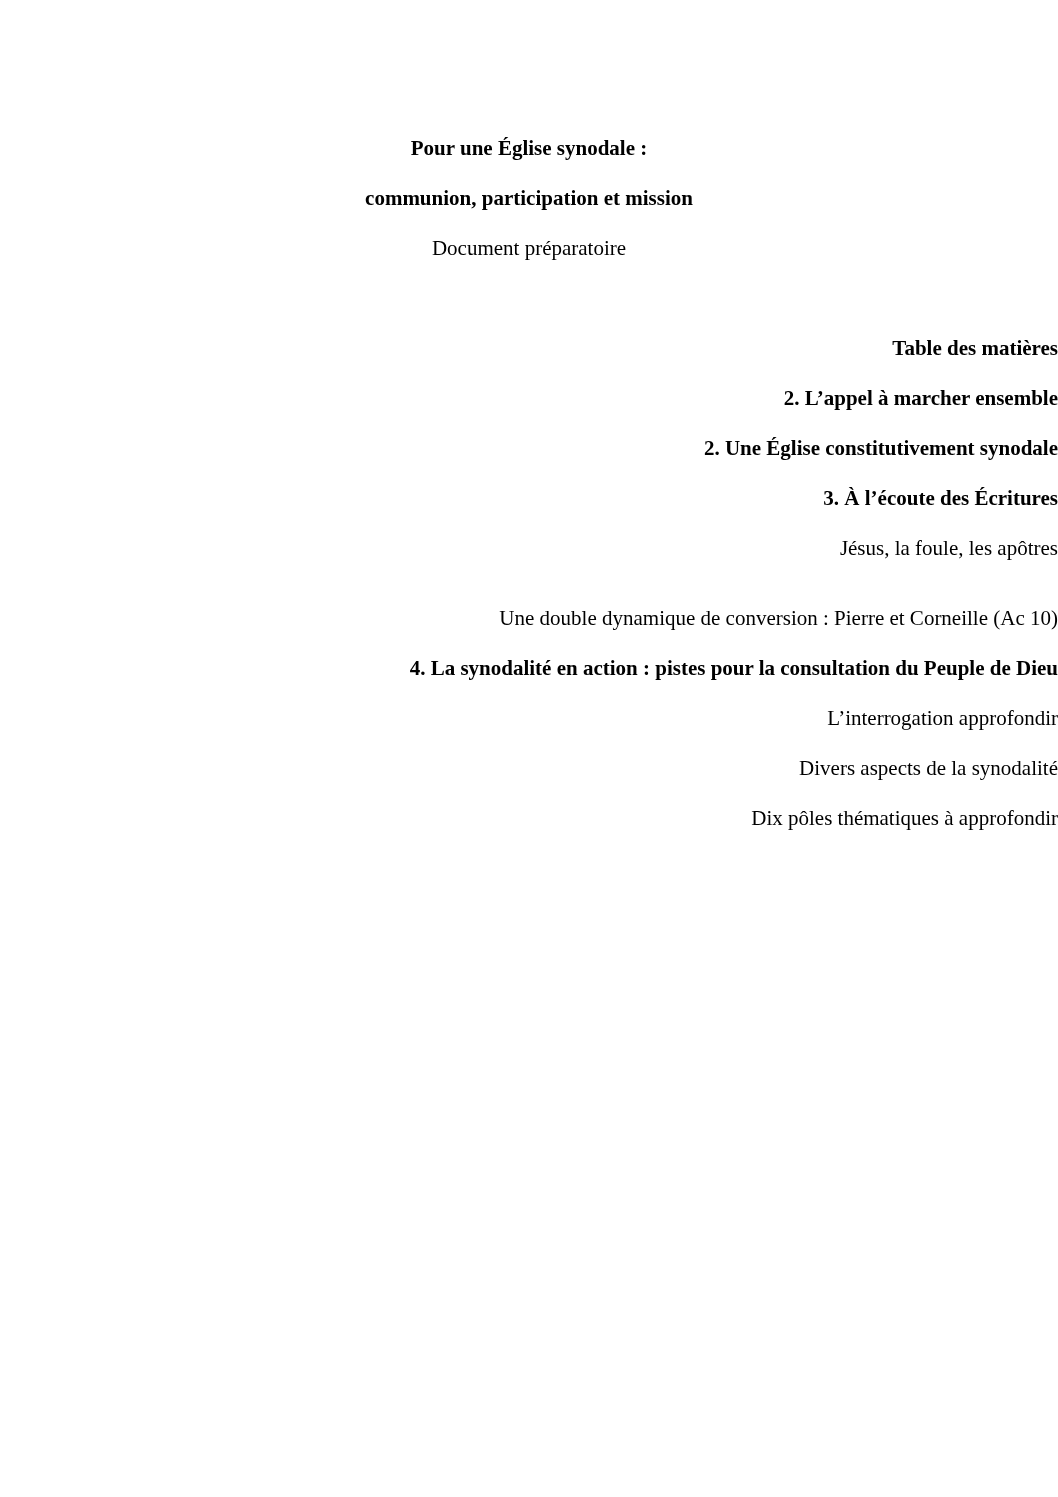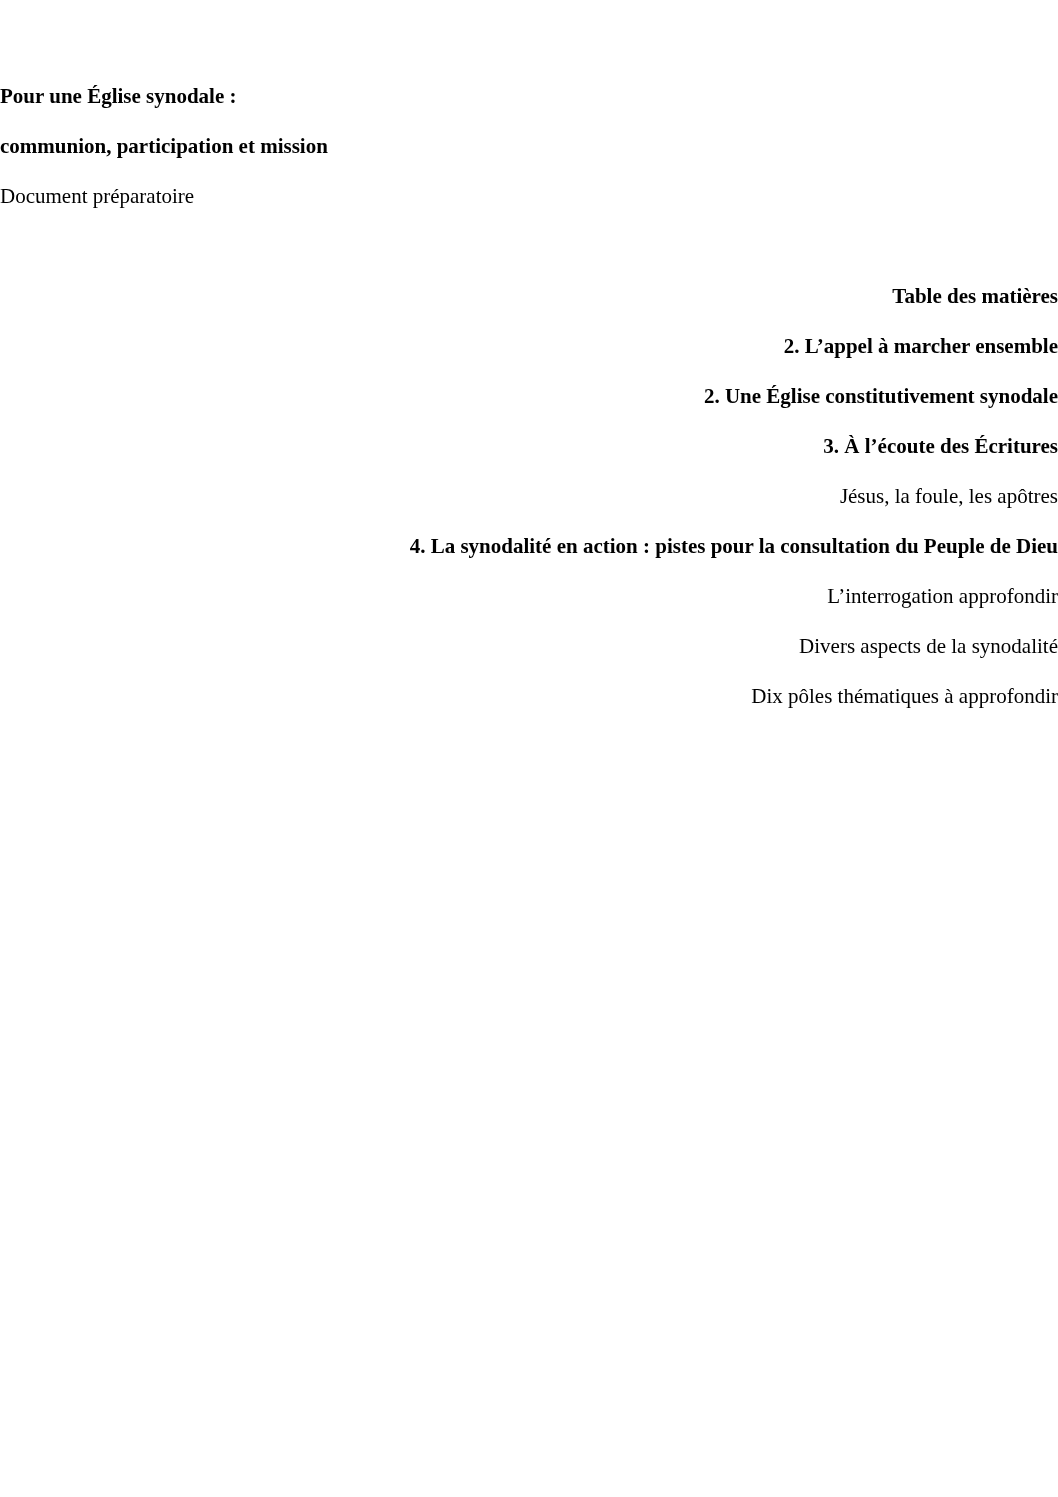--- a/index.html
+++ b/index.html
@@ -11,22 +11,23 @@
       position: relative;
       width: 1058px;
       height: 1497px;
       background: #ffffff;
       color: #000000;
       font-family: "Liberation Serif", serif;
       overflow: hidden;
       box-sizing: border-box;
     }
     .title-block {
-      padding-top: 71px;
-      text-align: left;
+      padding-top: 115px;
+      text-align: center;
+      margin-top: 8px;
     }
     .line {
       font-size: 21px;
       line-height: 50px;
       white-space: pre-wrap;
     }
     .bold   { font-weight: bold; }
     .italic { }
     .regular { font-weight: normal; font-style: normal; }
     .toc {
@@ -46,20 +47,21 @@
       <div class="line regular">Document préparatoire</div>
     </header>
 
   <section class="toc">
     <div class="line bold">Table des matières</div>
     <div>
         <div class="line bold">2. L’appel à marcher ensemble</div>
         <div class="line bold">2. Une Église constitutivement synodale</div>
         <div class="line bold">3. À l’écoute des Écritures</div>
         <div class="line italic">Jésus, la foule, les apôtres</div>
+        <div class="line italic extra-gap">Une double dynamique de conversion : Pierre et Corneille (Ac 10)</div>
         <div class="line bold">4. La synodalité en action : pistes pour la consultation du Peuple de Dieu</div>
         <div class="line italic">L’interrogation approfondir</div>
         <div class="line italic">Divers aspects de la synodalité</div>
         <div class="line italic">Dix pôles thématiques à approfondir</div>
       </div>
   </section>
 
 </div>
 
 </body></html>

